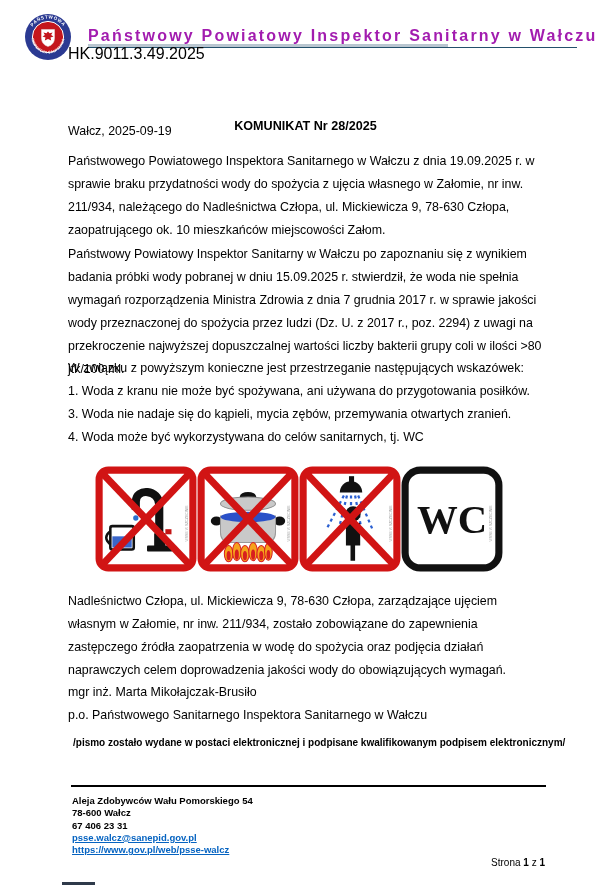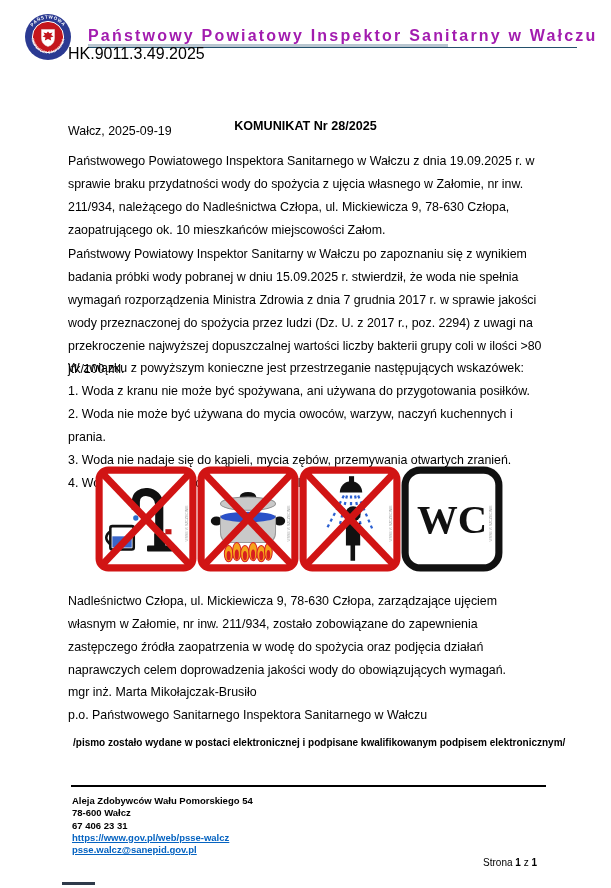--- a/index.html
+++ b/index.html
@@ -23,21 +23,21 @@
   .p3{top:590px;}
   .signature{position:absolute;left:68px;top:681px;font-size:12.4px;line-height:23px;}
   .e-note{position:absolute;left:73px;top:737px;font-size:10px;font-weight:600;}
   
   .icons-row{position:absolute;left:95px;top:466px;display:flex;}
   .icons-row svg{display:block;}
   
   .footer-rule{position:absolute;left:71px;top:785px;width:475px;height:2px;background:#000;}
   .footer{position:absolute;left:72px;top:795px;font-size:9.5px;font-weight:bold;line-height:12.3px;}
   .footer .link{color:#0563c1;text-decoration:underline;cursor:pointer;}
-  .page-number{position:absolute;left:68px;right:74px;top:857px;text-align:right;font-size:10px;}
+  .page-number{position:absolute;left:68px;right:66px;top:857px;text-align:right;font-size:10px;}
   .page-number b{font-weight:bold;}
   .edge-mark{position:absolute;left:62px;top:882px;width:33px;height:3px;background:#2f3a4a;}
 </style>
 </head>
 <body>
 
 <div class="page">
 
   <div class="logo">
     <svg width="50" height="50" viewBox="0 0 50 50">
@@ -64,21 +64,20 @@
   <div class="place-date">Wałcz, 2025-09-19</div>
 
   <div class="doc-title">KOMUNIKAT Nr 28/2025</div>
 
   <div class="para p1">Państwowego Powiatowego Inspektora Sanitarnego w Wałczu z dnia 19.09.2025 r. w sprawie braku przydatności wody do spożycia z ujęcia własnego w Załomie, nr inw. 211/934, należącego do Nadleśnictwa Człopa, ul. Mickiewicza 9, 78-630 Człopa, zaopatrującego ok. 10 mieszkańców miejscowości Załom.</div>
   <div class="para p2">Państwowy Powiatowy Inspektor Sanitarny w Wałczu po zapoznaniu się z wynikiem badania próbki wody pobranej w dniu 15.09.2025 r. stwierdził, że woda nie spełnia wymagań rozporządzenia Ministra Zdrowia z dnia 7 grudnia 2017 r. w sprawie jakości wody przeznaczonej do spożycia przez ludzi (Dz. U. z 2017 r., poz. 2294) z uwagi na przekroczenie najwyższej dopuszczalnej wartości liczby bakterii grupy coli w ilości &gt;80 jtk/100 ml.</div>
 
   <div class="para guidelines">
     <div>W związku z powyższym konieczne jest przestrzeganie następujących wskazówek:</div>
     <div>1. Woda z kranu nie może być spożywana, ani używana do przygotowania posiłków.</div>
-    <div>2. Woda nie może być używana do mycia owoców, warzyw, naczyń kuchennych i prania.</div>
     <div>3. Woda nie nadaje się do kąpieli, mycia zębów, przemywania otwartych zranień.</div>
     <div>4. Woda może być wykorzystywana do celów sanitarnych, tj. WC</div>
   </div>
 
   <div class="icons-row">
 
     <svg width="102" height="106" viewBox="0 0 100 104">
       <rect x="4" y="4" width="92" height="96" rx="9" fill="#ffffff" stroke="#d11414" stroke-width="0"></rect>
       <path d="M63 72 L63 38 C63 23 40 21 40 35 L40 43" fill="none" stroke="#111" stroke-width="8"></path>
       <rect x="58" y="66" width="11" height="14" fill="#111"></rect>
@@ -157,22 +156,22 @@
     <div>p.o. Państwowego Sanitarnego Inspektora Sanitarnego w Wałczu</div>
   </div>
 
   <div class="e-note">/pismo zostało wydane w postaci elektronicznej i podpisane kwalifikowanym podpisem elektronicznym/</div>
 
   <div class="footer-rule"></div>
   <div class="footer">
     <div>Aleja Zdobywców Wału Pomorskiego 54</div>
     <div>78-600 Wałcz</div>
     <div>67 406 23 31</div>
+    <div class="link">psse.walcz@sanepid.gov.pl</div>
     <div class="link">https://www.gov.pl/web/psse-walcz</div>
-    <div class="link">psse.walcz@sanepid.gov.pl</div>
   </div>
 
   <div class="page-number">
     <span>Strona</span>
     <b>1</b>
     <span>z</span>
     <b>1</b>
   </div>
 
   <div class="edge-mark"></div>

